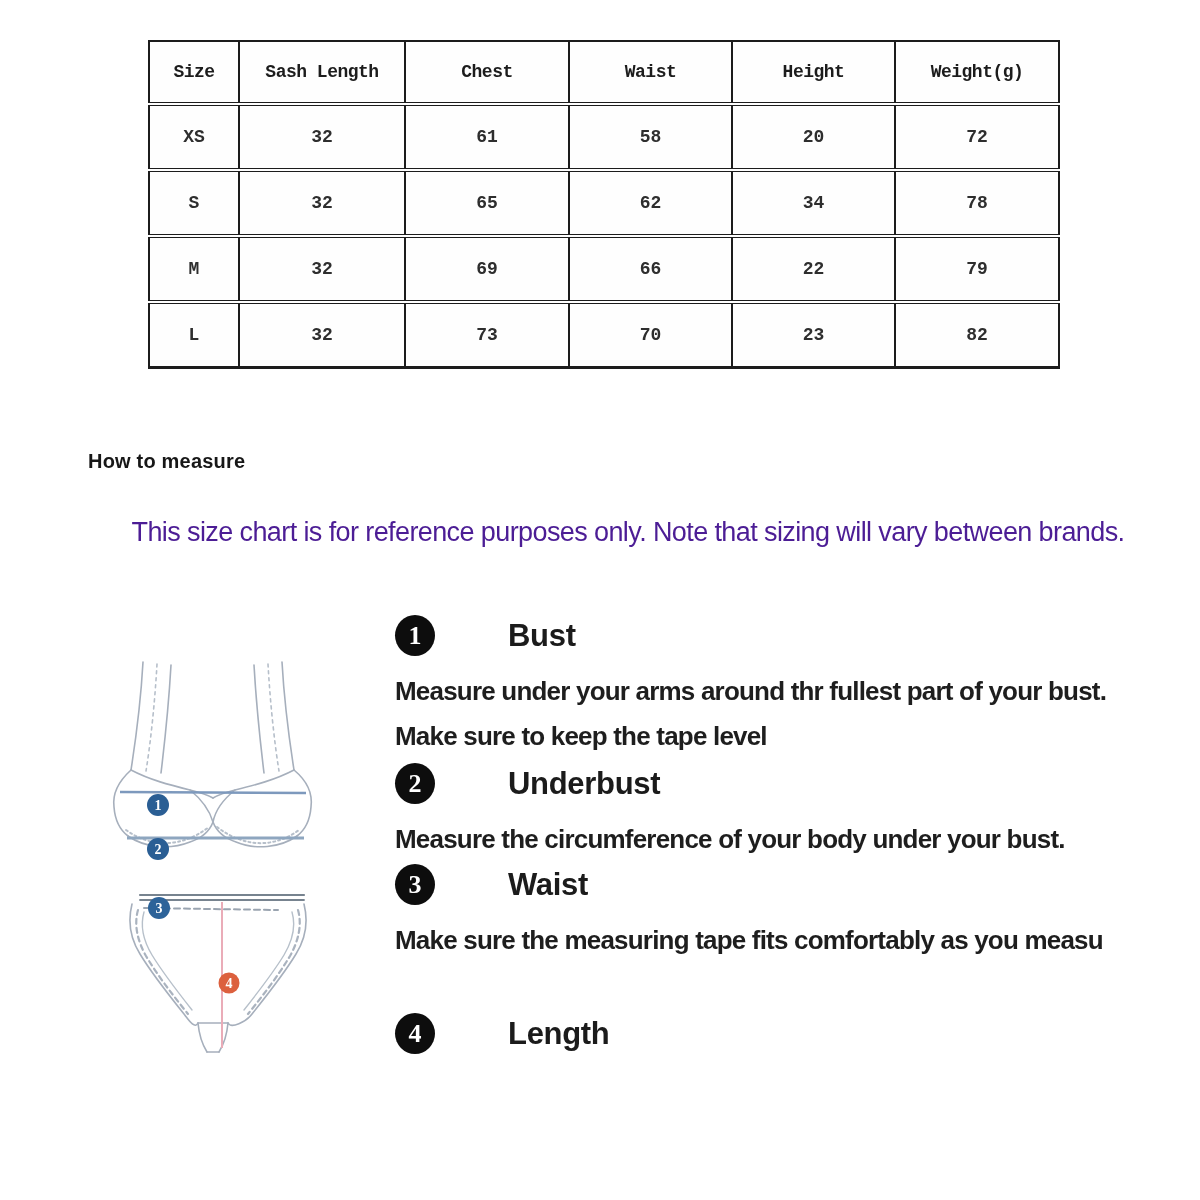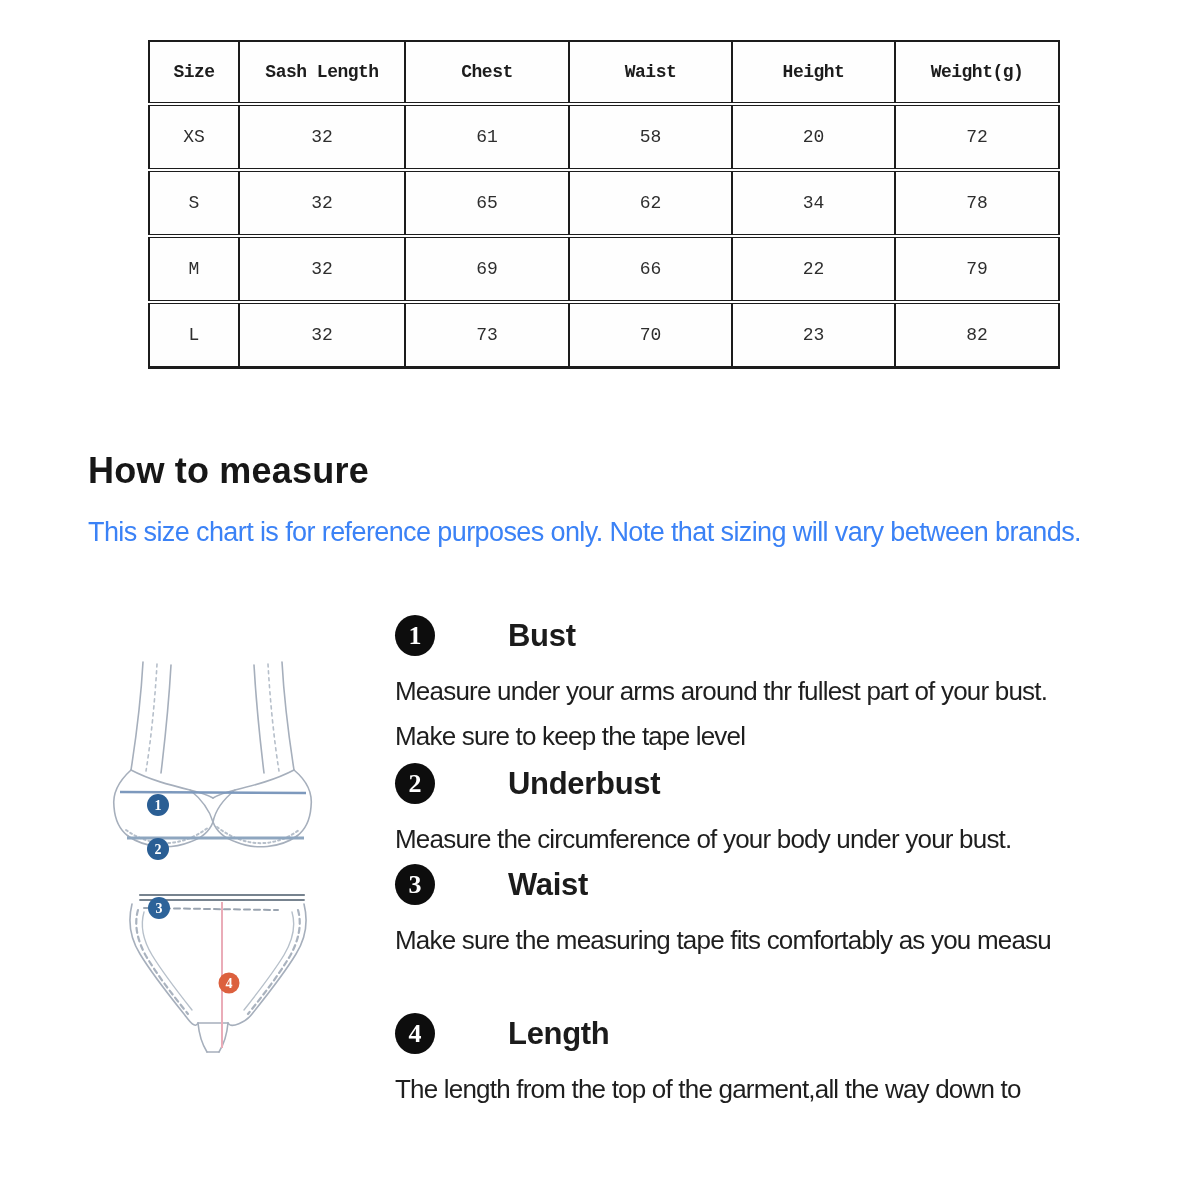--- a/index.html
+++ b/index.html
@@ -17,32 +17,33 @@
     font-family:"Liberation Mono",monospace;
     border:2px solid #1c1c1c;border-bottom-width:3px;
   }
   table.size-table th,
   table.size-table td{
     border-left:2px solid #1c1c1c;border-right:2px solid #1c1c1c;
     text-align:center;vertical-align:middle;padding:0;
     background:#fefefe;
   }
   table.size-table th{height:60px;font-size:18px;font-weight:700;color:#1c1c1c;letter-spacing:-0.5px;}
-  table.size-table td{height:62px;font-size:18px;font-weight:400;color:#2e2e2e;margin-left:29px;}
+  table.size-table td{height:62px;font-size:18px;font-weight:700;color:#2e2e2e;margin-left:29px;}
   table.size-table tr.data-row td{border-top:4px double #1c1c1c;}
 
   
   .howto-heading{
     position:absolute;left:88px;top:450px;
-    font-size:36px;font-weight:600;color:#171717;letter-spacing:0.2px;
+    font-size:20px;font-weight:600;color:#171717;letter-spacing:0.2px;
   }
   .intro-text{
     position:absolute;left:88px;top:517px;width:1080px;
-    font-size:27px;font-weight:400;color:#3b82f6;letter-spacing:-0.6px;
+    font-size:27px;font-weight:400;color:#4c1d95;letter-spacing:-0.6px;
     white-space:nowrap;
+    text-align:center;
   }
 
   
   .diagram{position:absolute;left:110px;top:652px;width:205px;height:420px;}
   .marker-num{
     font-family:"Liberation Serif",serif;font-weight:700;font-size:14px;
     fill:#ffffff;
   }
 
   
@@ -51,21 +52,21 @@
   .badge{
     width:40px;height:41px;border-radius:50%;background:#0d0d0d;flex:0 0 40px;
     display:flex;align-items:center;justify-content:center;
     color:#ffffff;font-family:"Liberation Serif",serif;font-weight:700;font-size:26px;
   }
   .sec-title{
     margin-left:73px;font-size:31px;font-weight:700;color:#1b1b1b;letter-spacing:-0.3px;
   }
   .sec-body{margin-top:13px;}
   .sec-line{
-    font-size:26px;font-weight:400;color:#1e1e1e;letter-spacing:-0.8px;
+    font-size:26px;font-weight:700;color:#1e1e1e;letter-spacing:-0.8px;
     line-height:45px;white-space:nowrap;
   }
   #section-1{top:615px;}
   #section-2{top:763px;}
   #section-3{top:864px;}
   #section-4{top:1013px;}
 </style>
 </head>
 <body>
 
@@ -222,15 +223,14 @@
     <div class="sec-line">Make sure the measuring tape fits comfortably as you measu</div>
   </div>
 </div>
 
 <div class="section" id="section-4">
   <div class="sec-header">
     <div class="badge">4</div>
     <div class="sec-title">Length</div>
   </div>
   <div class="sec-body">
-    <div class="sec-line">The length from the top of the garment,all the way down to</div>
   </div>
 </div>
 
 </body></html>

